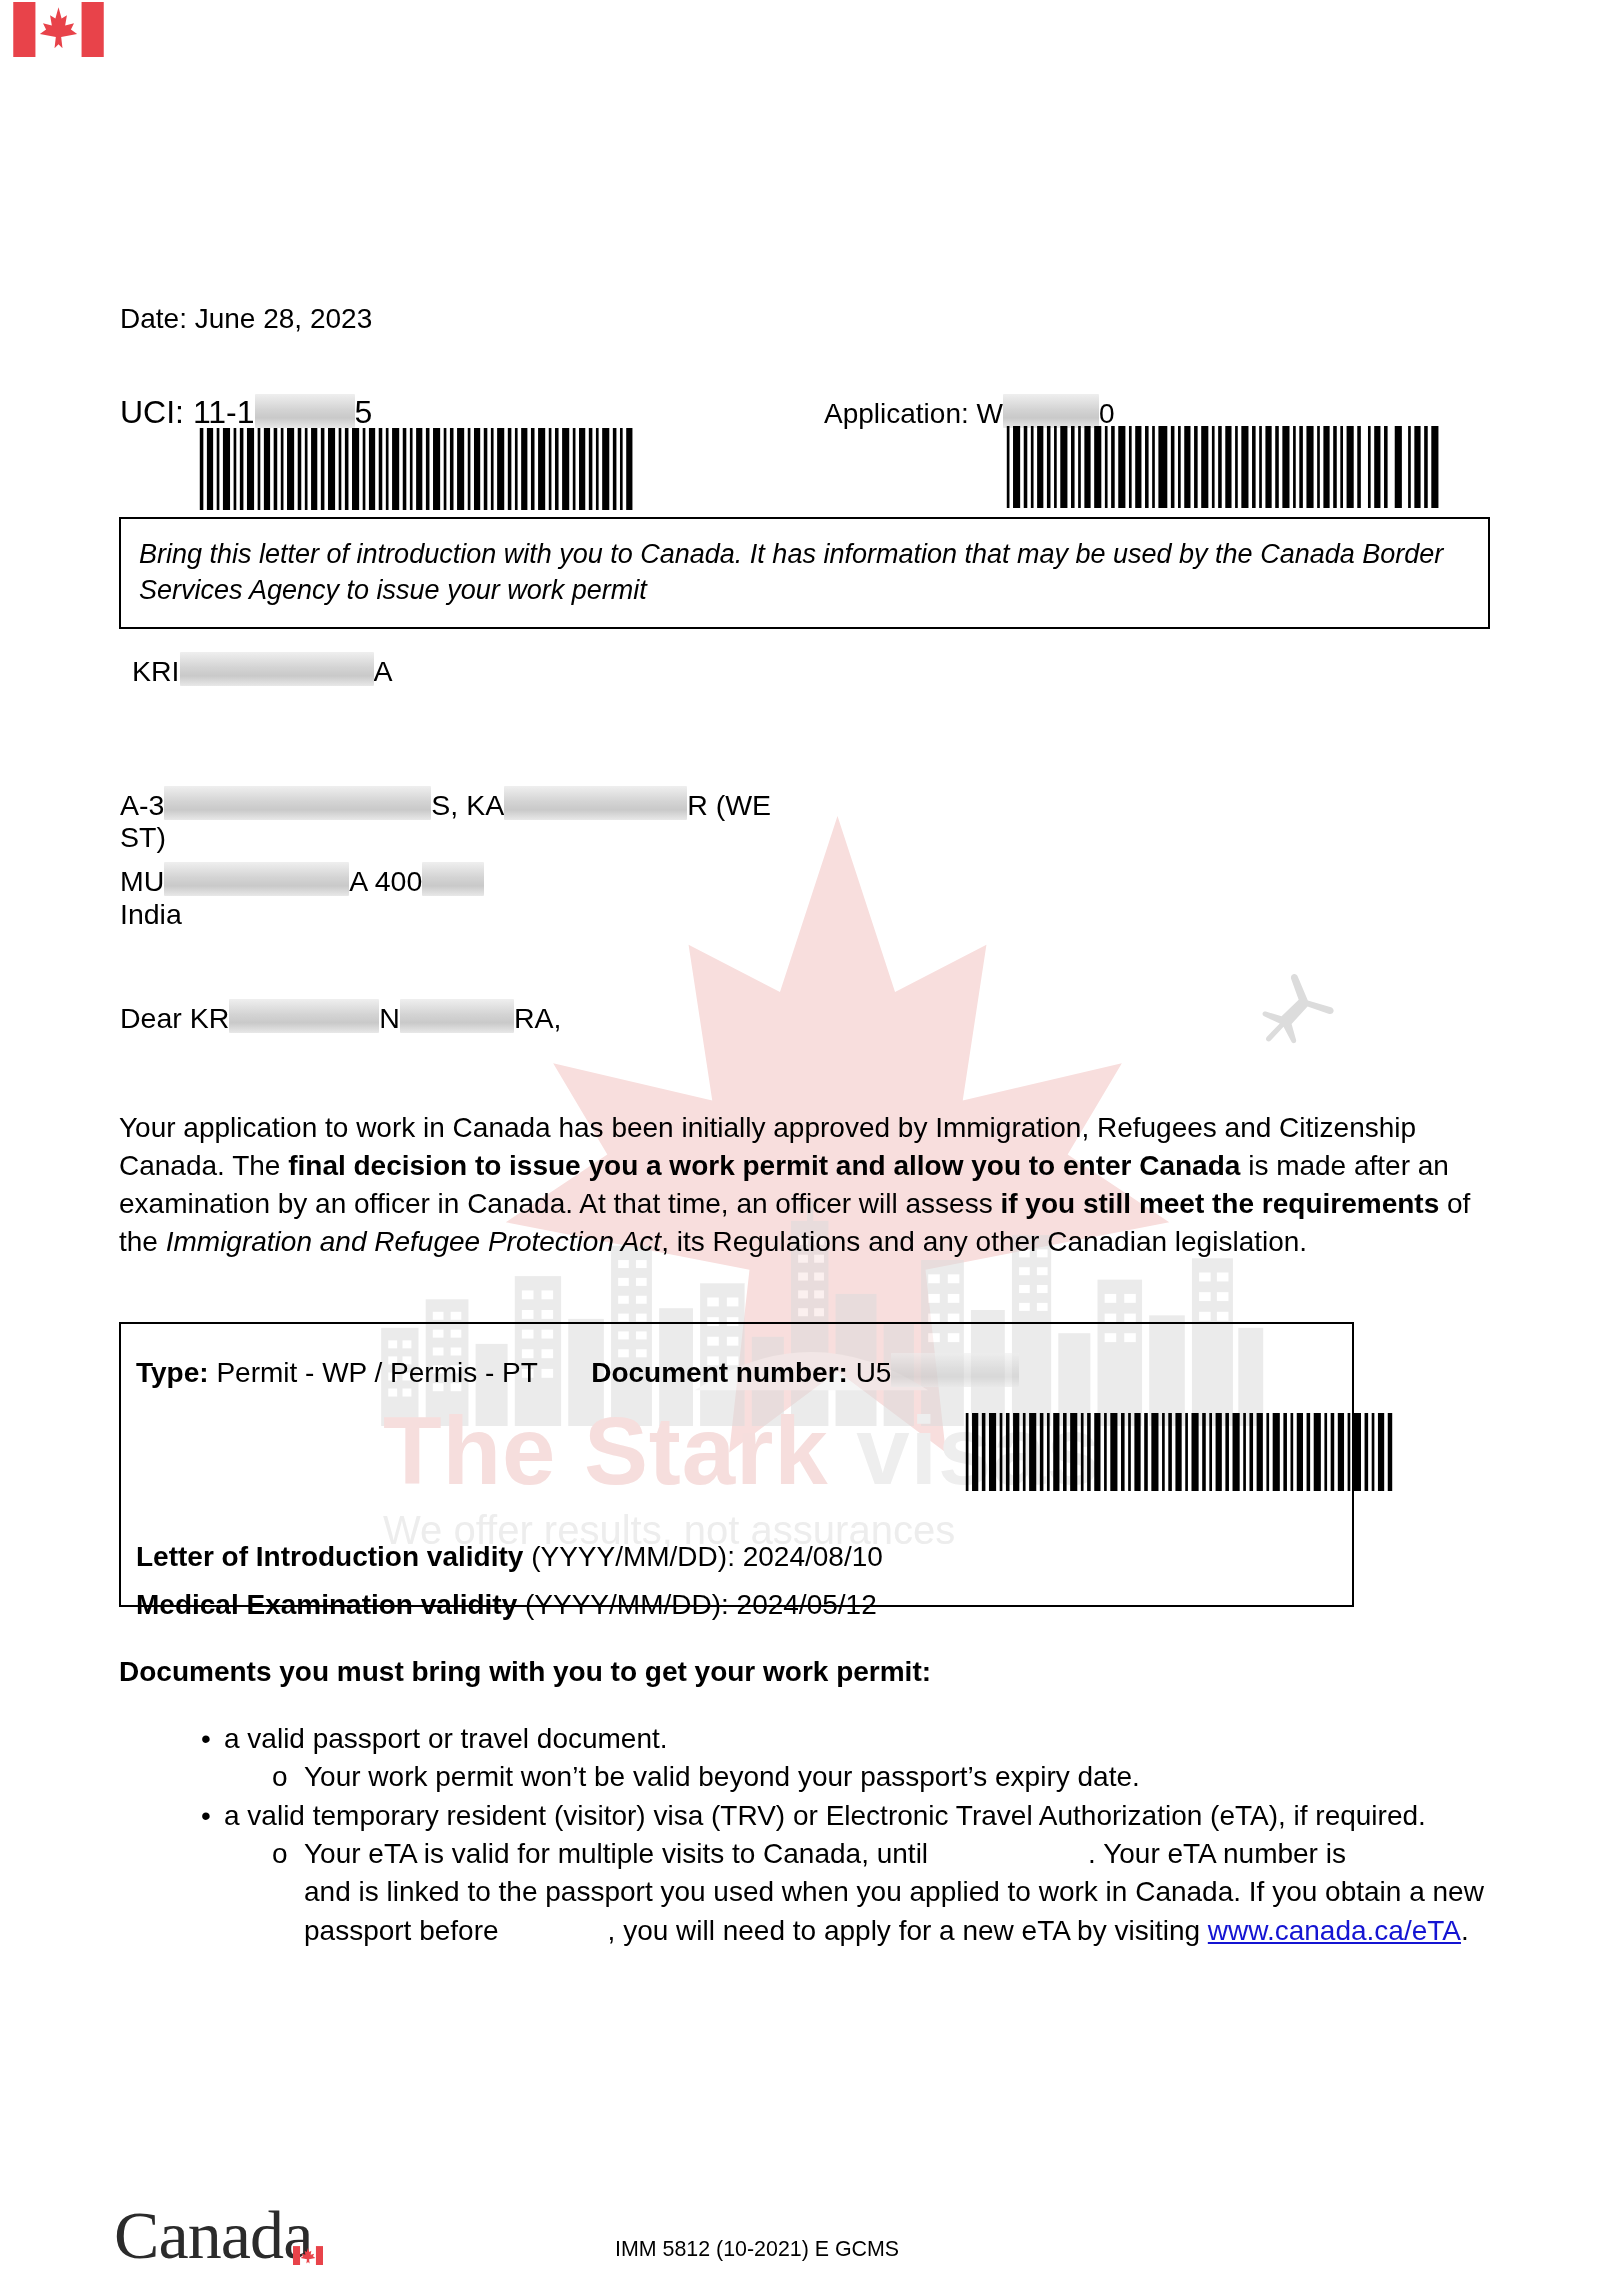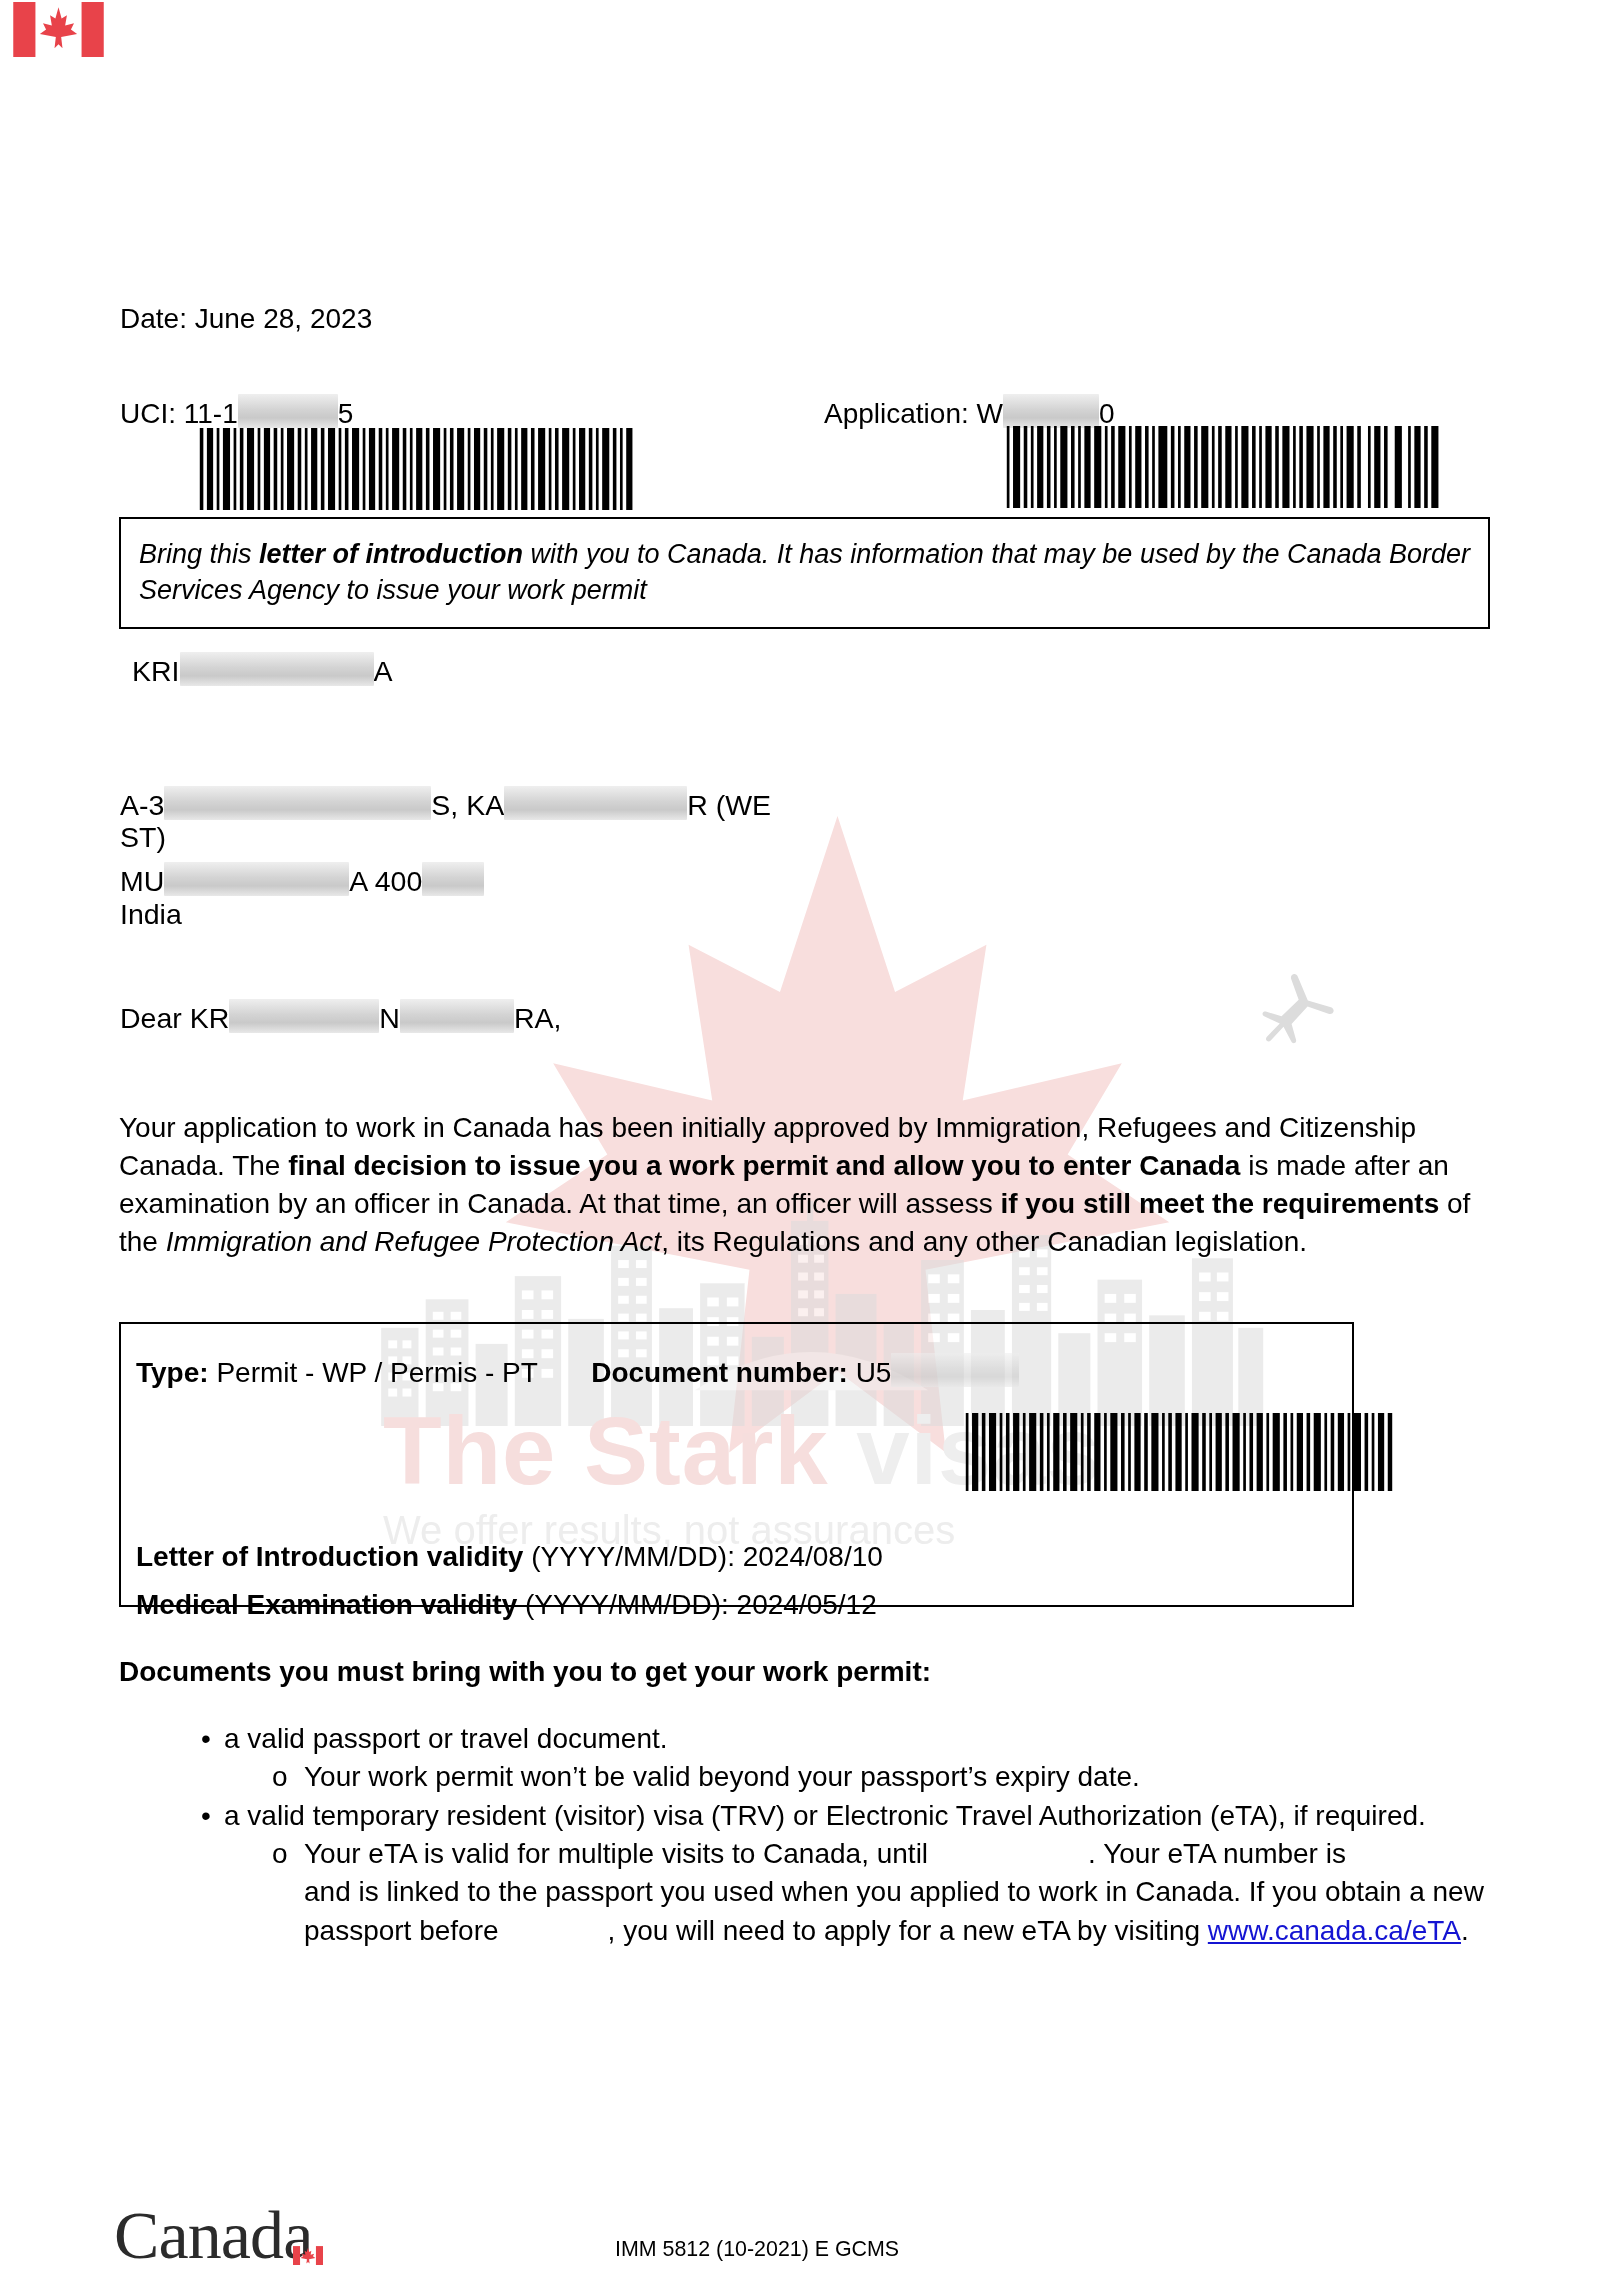--- a/index.html
+++ b/index.html
@@ -115,21 +115,21 @@
     left: 120px;
     top: 303px;
     font-size: 28px;
   }
 
   
   .uci-line {
     position: absolute;
     left: 120px;
     top: 389px;
-    font-size: 28px;
+    font-size: 32px;
     white-space: nowrap;
   }
   .app-line {
     position: absolute;
     left: 824px;
     top: 389px;
     font-size: 28px;
     white-space: nowrap;
   }
 
@@ -169,21 +169,21 @@
   }
   .intro-text {
     position: absolute;
     left: 18px;
     top: 17px;
     width: 1337px;
     font-size: 27px;
     font-style: italic;
     line-height: 1.34;
   }
-  .intro-text b { font-style: italic; font-weight: bold; }
+  .intro-text b { font-style: italic; font-weight: normal; }
 
   
   .addr {
     position: absolute;
     left: 120px;
     font-size: 28.5px;
     line-height: 1.30;
     white-space: nowrap;
   }
   #addr-name { top: 647px; margin-left: 12px; }

